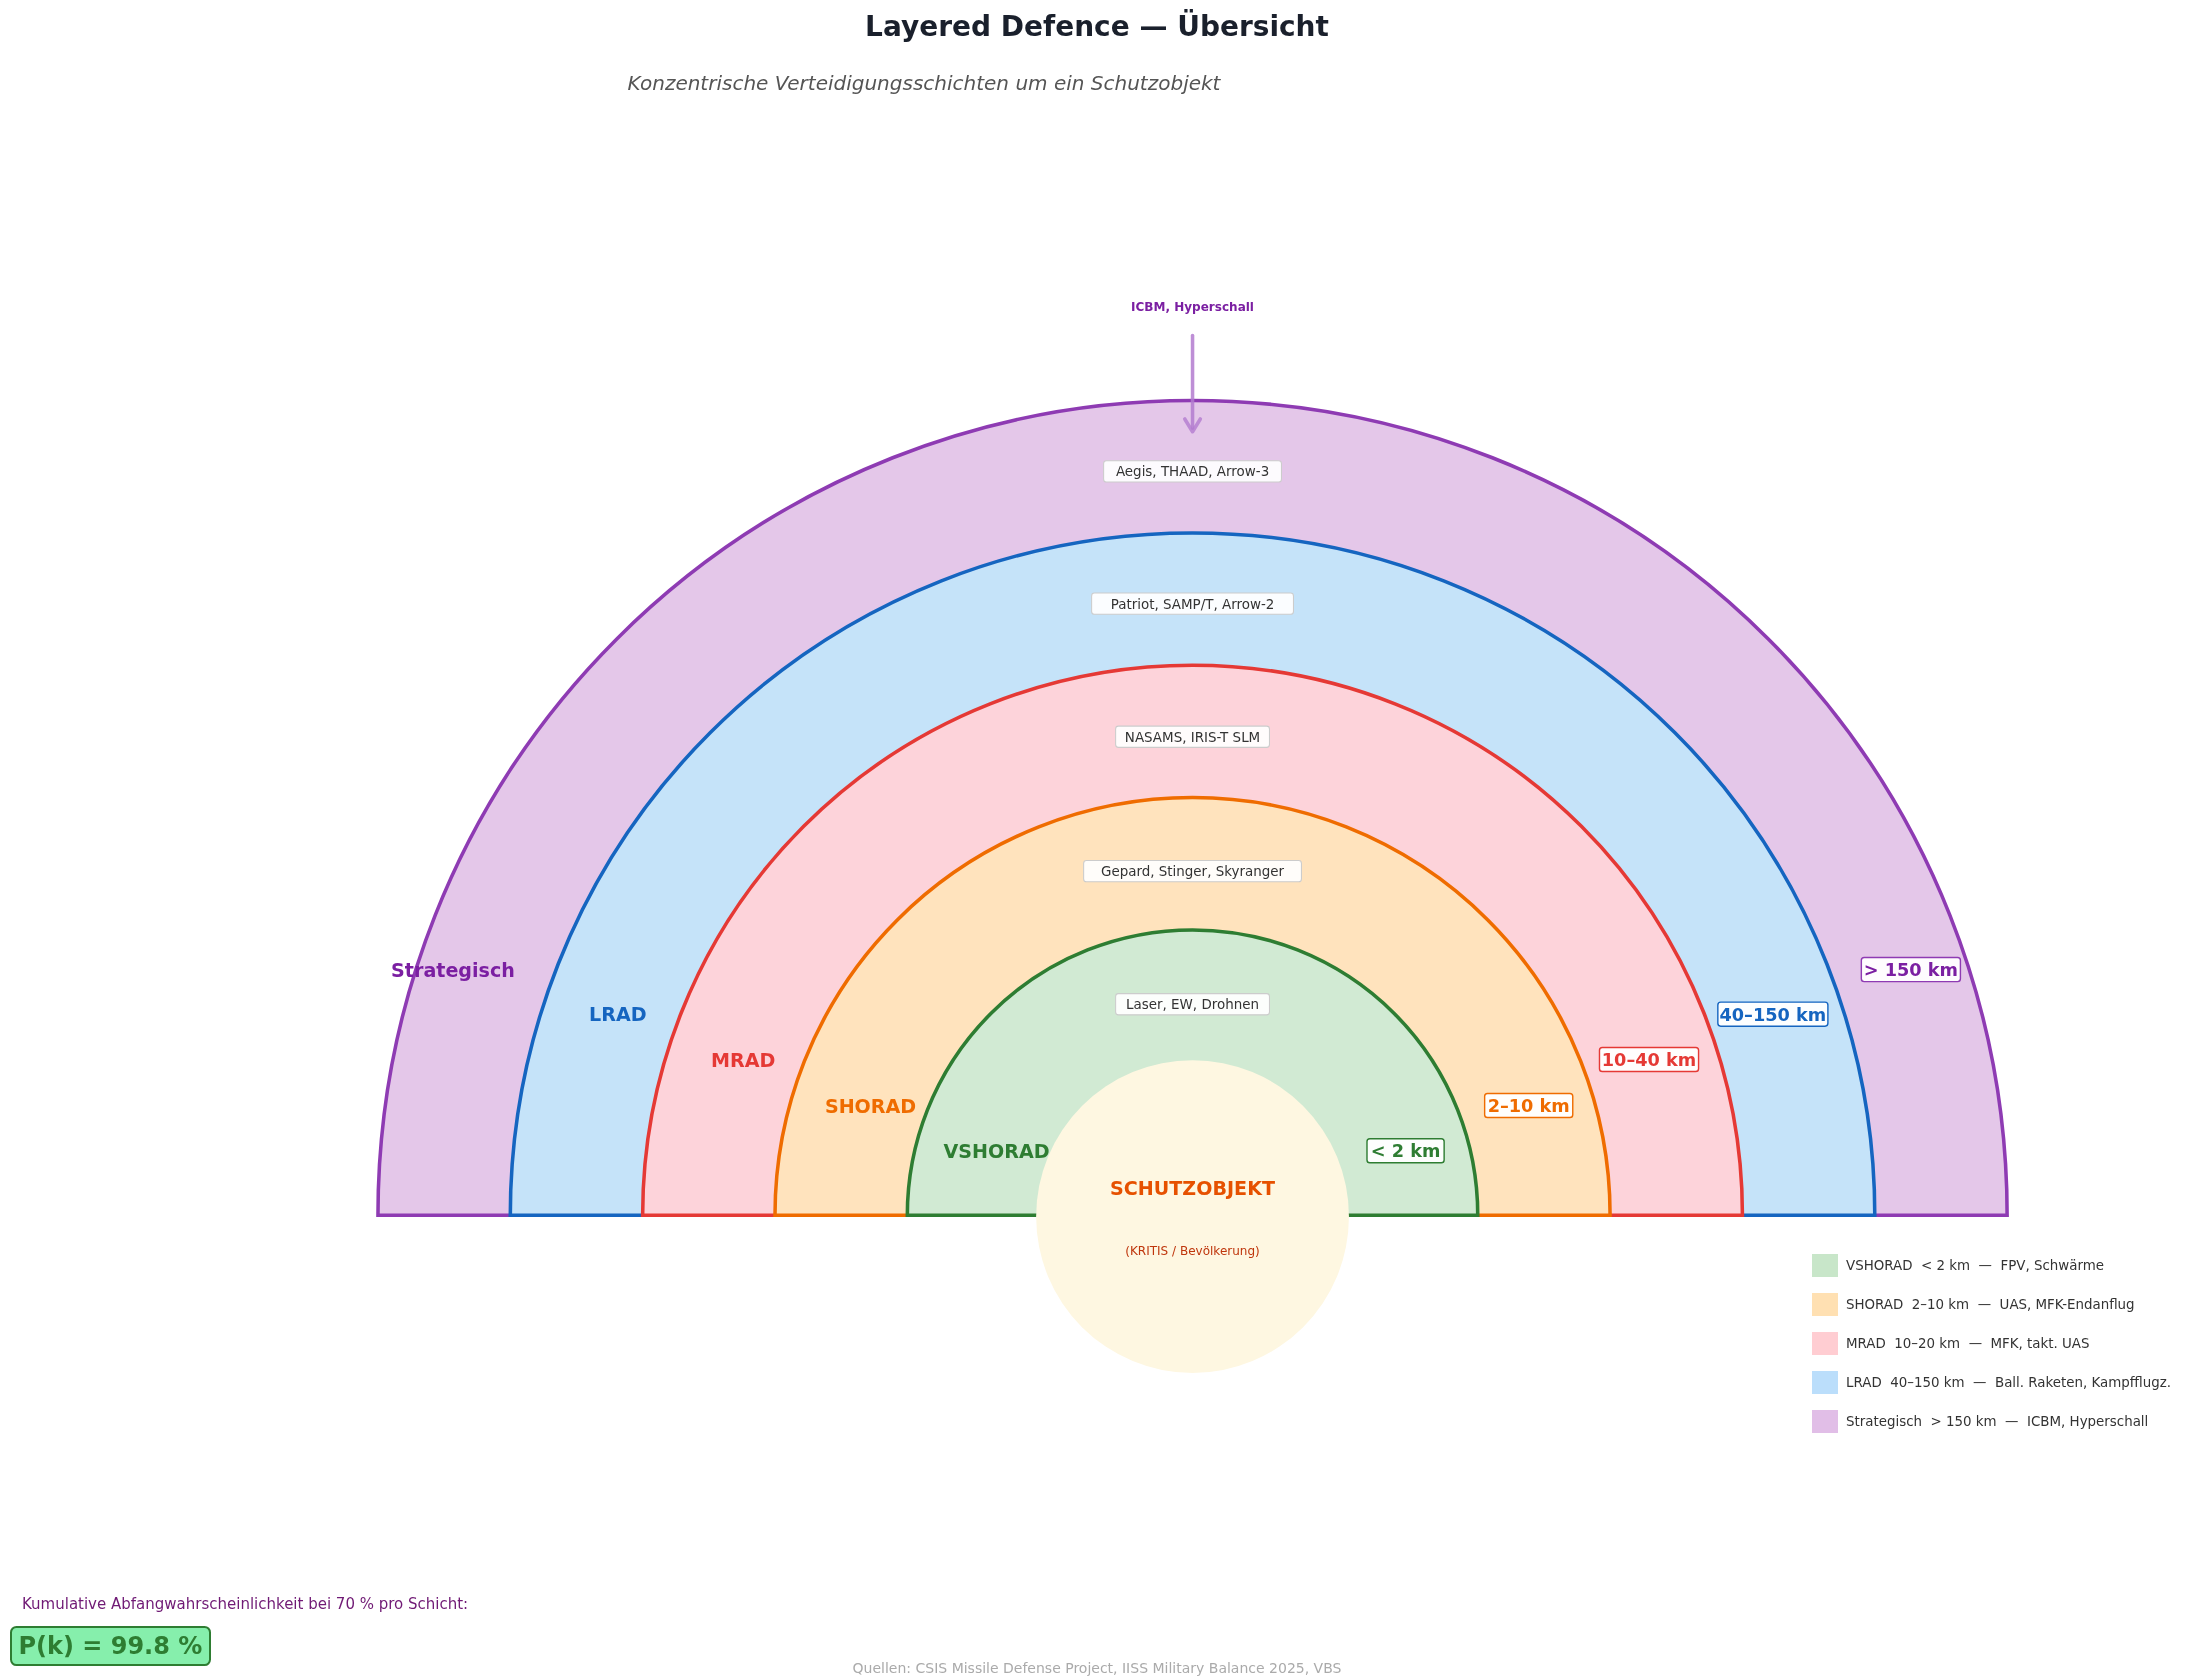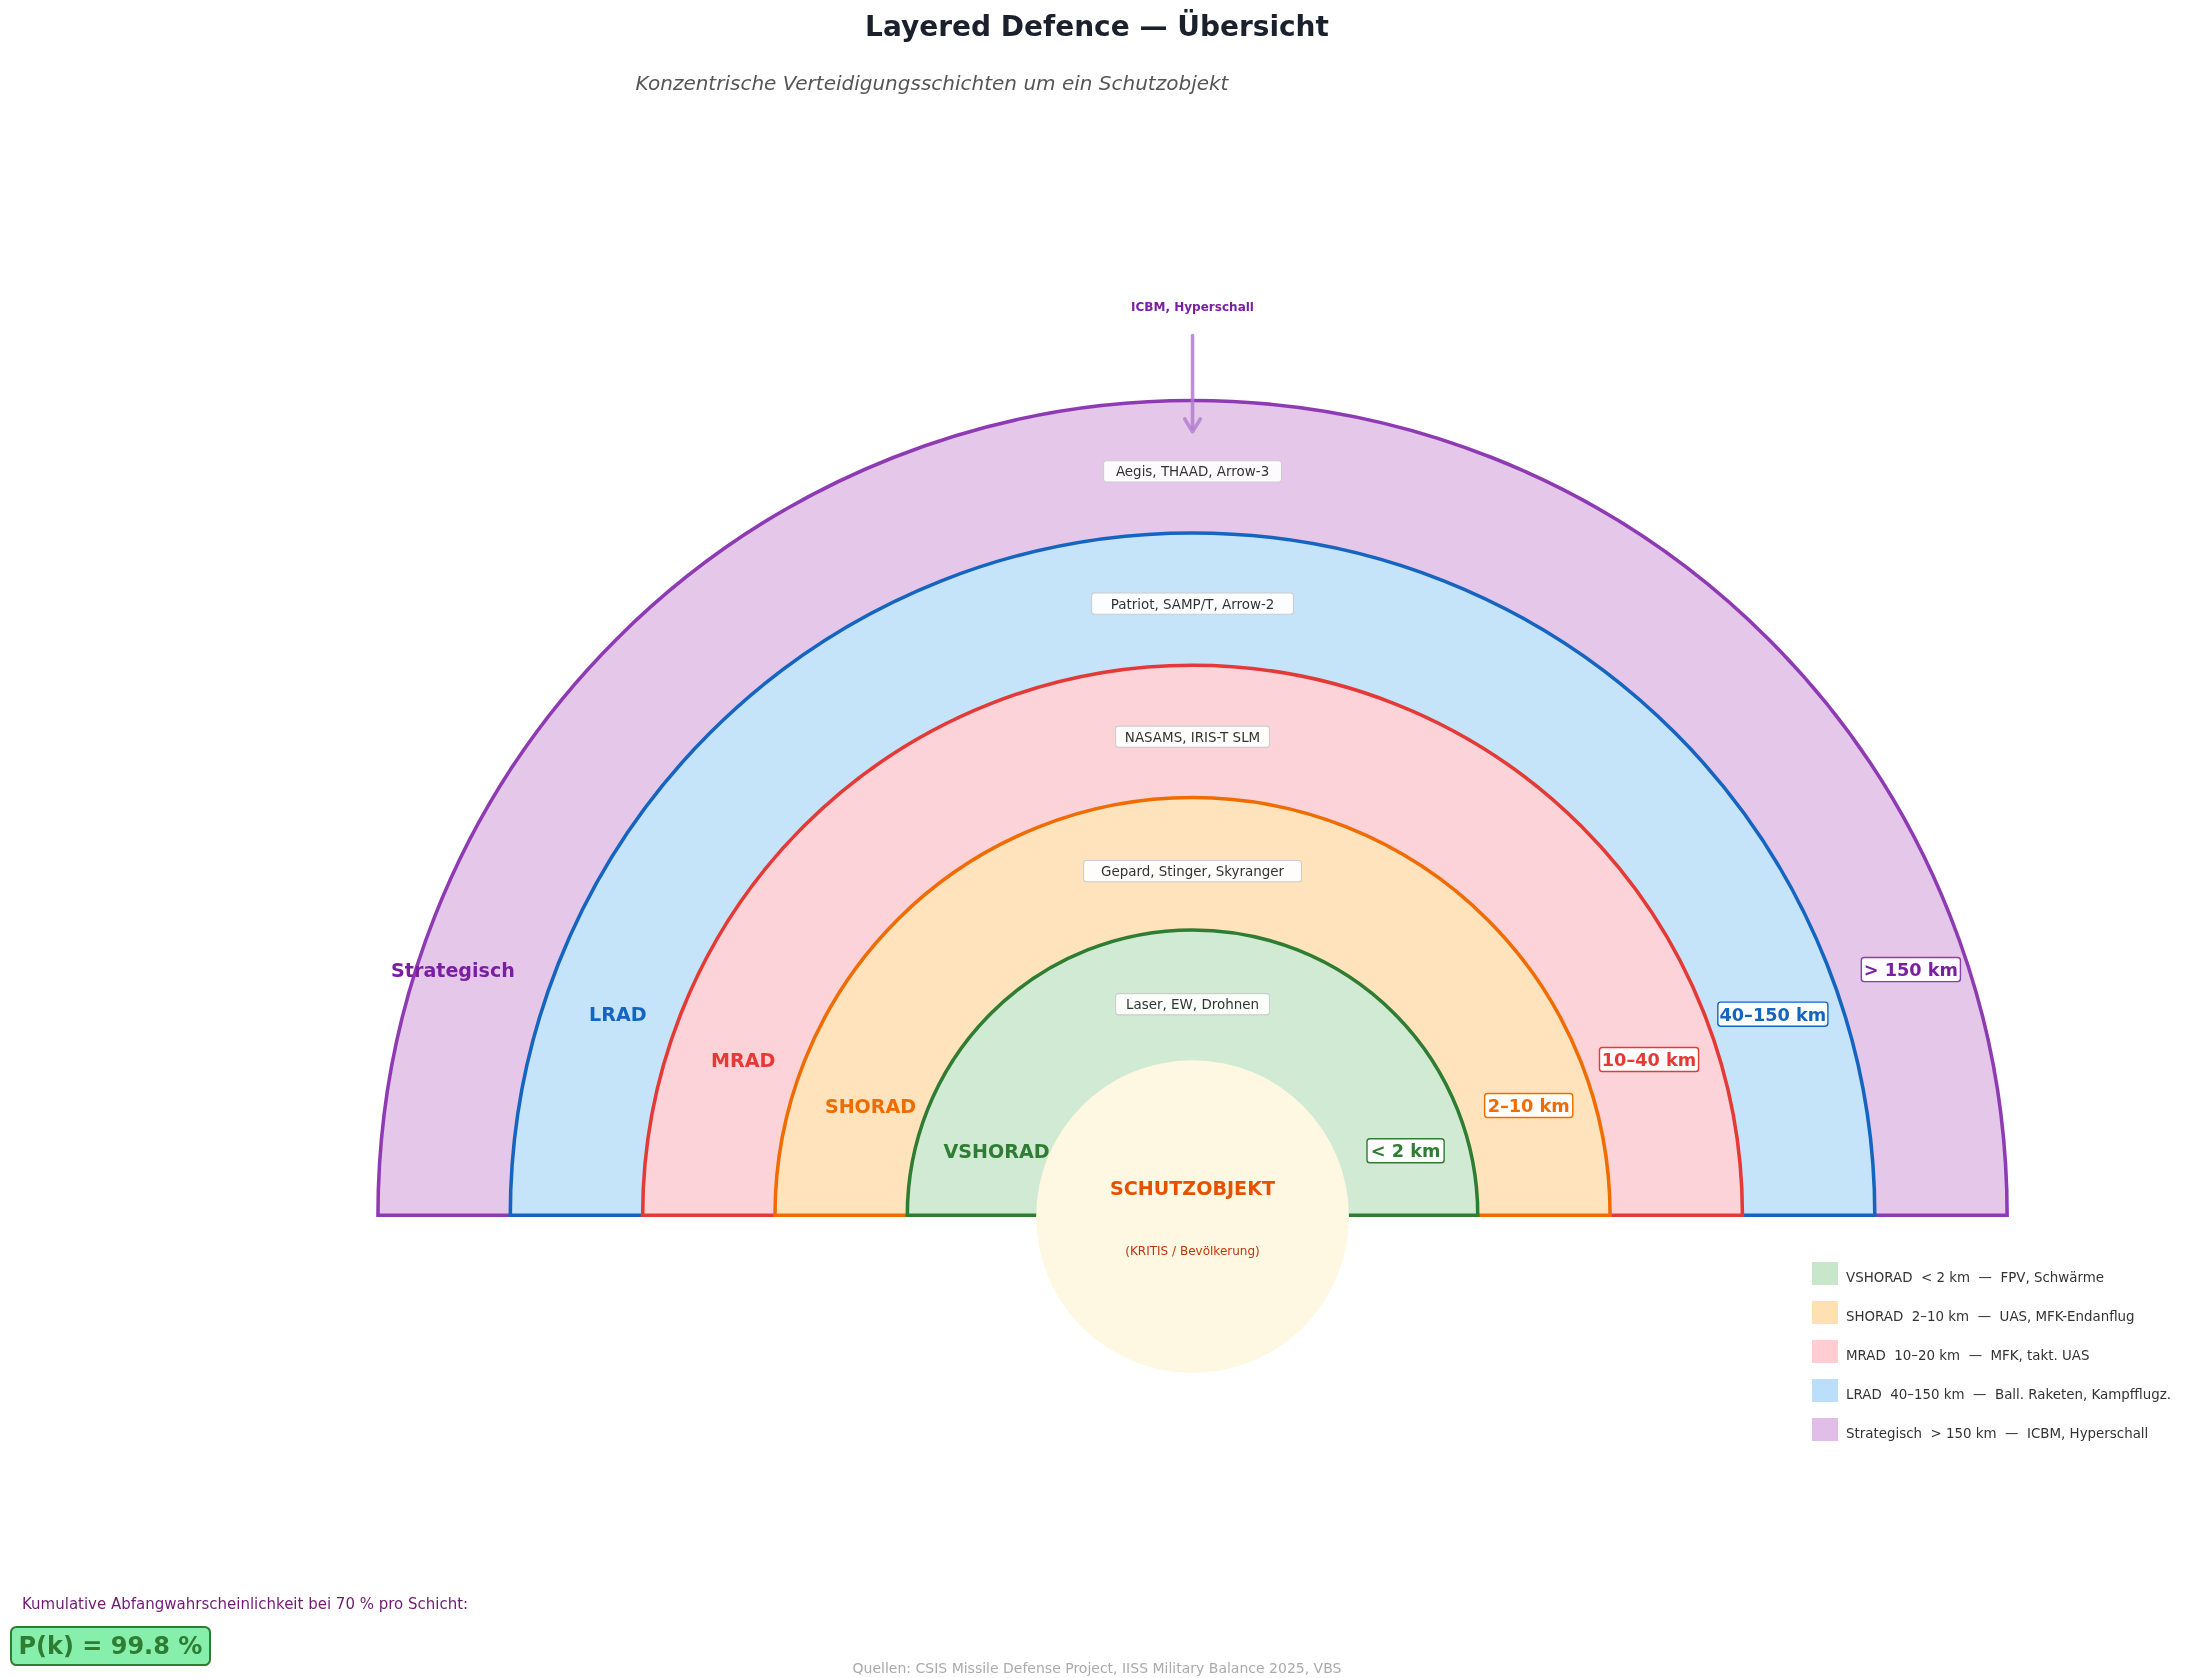--- a/index.html
+++ b/index.html
@@ -1,24 +1,24 @@
 <!DOCTYPE html>
 <html style="font-size:11.3px"><head>
 <meta charset="utf-8">
 <style>
   html, body { margin:0; padding:0; background:#ffffff; }
   body { width:2194px; height:1678px; position:relative; overflow:hidden;
          font-family:"DejaVu Sans", sans-serif; }
   #title { position:absolute; left:0; width:2194px; top:10px; text-align:center;
            font-size:28px; font-weight:bold; color:#1a202c; }
-  #subtitle { position:absolute; left:8px; width:1848px; top:71px; text-align:center;
+  #subtitle { position:absolute; left:0; width:1848px; top:71px; text-align:center;
               font-size:20px; font-style:italic; color:#555; }
   svg#diagram { position:absolute; left:0; top:0; }
   .legend { position:absolute; left:1812px; top:1246px; }
-  .legend-row { position:relative; height:39px; display:flex; align-items:flex-end; }
+  .legend-row { position:relative; height:39px; display:flex; align-items:center; }
   .swatch { width:25.5px; height:23.4px; margin-right:8.5px; }
   .legend-text { font-size:13.4px; color:#333; white-space:pre; }
   #pk-caption { position:absolute; left:22px; top:1595px; font-size:15px; color:#701a75; }
   #pk-box { position:absolute; left:10px; top:1626px; padding:4.2px 6.4px; font-size:24px;
             font-weight:bold; color:#2e7d32; background:#86efac; border:2.1px solid #2e7d32;
             border-radius:6.4px; }
   #sources { position:absolute; left:0; width:2194px; text-align:center; top:1660px;
              font-size:14px; color:#aaa; }
 </style>
 </head>

